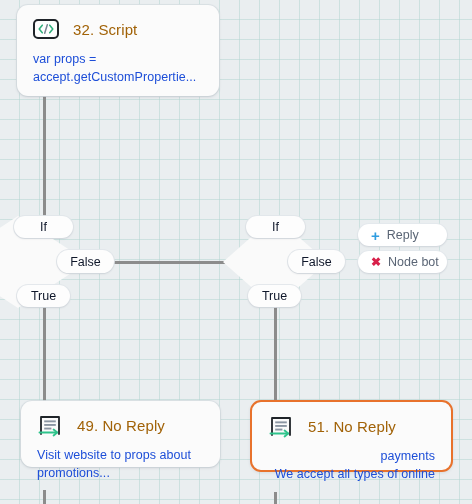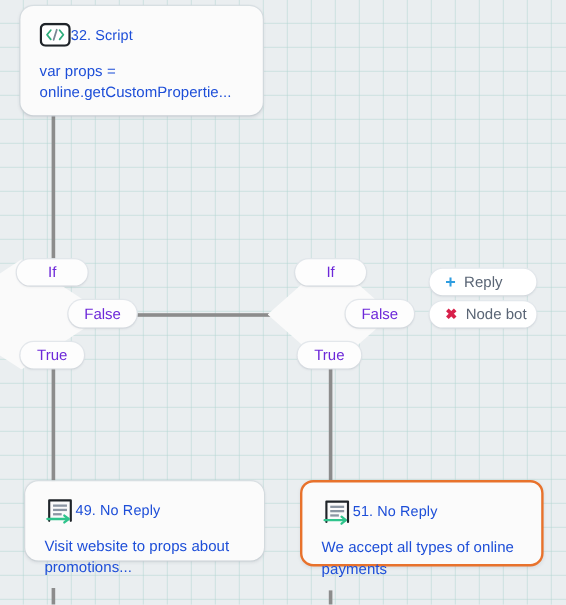--- a/index.html
+++ b/index.html
@@ -51,22 +51,23 @@
     background: #fbfbfb;
     border: 2px solid #e8722c;
     box-shadow: 0 1px 3px rgba(60, 70, 85, 0.10);
   }
   .card-head {
     display: flex;
     align-items: center;
     padding: 14px 16px 0 16px;
   }
   .card-title {
-    font-size: 12px;
-    color: #1d4ed8;
+    font-size: 15px;
+    color: #a16207;
+    margin-left: 14px;
     letter-spacing: 0.1px;
     white-space: nowrap;
   }
   .card-body {
     padding: 11px 16px 16px 16px;
     font-size: 12.5px;
     line-height: 18px;
     color: #1d4ed8;
     letter-spacing: 0.05px;
   }
@@ -90,21 +91,21 @@
   
   .pill {
     position: absolute;
     background: #fdfdfd;
     border-radius: 999px;
     box-shadow: 0 1px 2px rgba(60, 70, 85, 0.13), 0 0 0 1px rgba(226, 231, 235, 0.9);
     display: flex;
     align-items: center;
     justify-content: center;
     font-size: 12.5px;
-    color: #6d28d9;
+    color: #0f172a;
     box-sizing: border-box;
     white-space: nowrap;
   }
 
   
   .action-btn {
     position: absolute;
     background: #ffffff;
     border-radius: 999px;
     box-shadow: 0 1px 2px rgba(60, 70, 85, 0.13), 0 0 0 1px rgba(228, 233, 237, 0.9);
@@ -188,21 +189,21 @@
           <rect x="1" y="1" width="24" height="18" rx="4" ry="4" fill="#ffffff" stroke="#1f2429" stroke-width="2"></rect>
           <path d="M9.3 6.2 L6.2 10 L9.3 13.8" fill="none" stroke="#2fae7c" stroke-width="1.5" stroke-linecap="round" stroke-linejoin="round"></path>
           <path d="M16.7 6.2 L19.8 10 L16.7 13.8" fill="none" stroke="#2fae7c" stroke-width="1.5" stroke-linecap="round" stroke-linejoin="round"></path>
           <path d="M14.3 5.8 L11.7 14.2" fill="none" stroke="#7b8694" stroke-width="1.5" stroke-linecap="round"></path>
         </svg>
       </span>
       <span class="card-title">32. Script</span>
     </div>
     <div class="card-body">
       <div>var props =</div>
-      <div>online.getCustomPropertie...</div>
+      <div>accept.getCustomPropertie...</div>
     </div>
   </div>
 
   <div class="card" style="left:21px; top:401px; width:199px; height:66px;">
     <div class="card-head">
       <span class="icon-box">
         <svg width="26" height="22" viewBox="0 0 26 22">
           <path d="M4 2 H22 M4 2 V19 M22 2 V19" fill="none" stroke="#1f2429" stroke-width="1.8" stroke-linecap="round"></path>
           <rect x="7.2" y="5.4" width="11.6" height="1.9" fill="#8b96a3"></rect>
           <rect x="7.2" y="9.0" width="11.6" height="1.9" fill="#8b96a3"></rect>
@@ -212,33 +213,33 @@
         </svg>
       </span>
       <span class="card-title">49. No Reply</span>
     </div>
     <div class="card-body">
       <div>Visit website to props about</div>
       <div>promotions...</div>
     </div>
   </div>
 
-  <div class="card selected" style="left:250px; top:400px; width:203px; height:72px;">
+  <div class="card selected" style="left:250px; top:400px; width:203px; height:72px;text-align:right;">
     <div class="card-head">
       <span class="icon-box">
         <svg width="26" height="22" viewBox="0 0 26 22">
           <path d="M4 2 H22 M4 2 V19 M22 2 V19" fill="none" stroke="#1f2429" stroke-width="1.8" stroke-linecap="round"></path>
           <rect x="7.2" y="5.4" width="11.6" height="1.9" fill="#8b96a3"></rect>
           <rect x="7.2" y="9.0" width="11.6" height="1.9" fill="#8b96a3"></rect>
           <rect x="7.2" y="12.6" width="7.2" height="1.9" fill="#8b96a3"></rect>
           <path d="M2.5 17.5 H20" fill="none" stroke="#2fc48c" stroke-width="1.9" stroke-linecap="round"></path>
           <path d="M16.6 14.6 L20.2 17.5 L16.6 20.4" fill="none" stroke="#2fc48c" stroke-width="1.9" stroke-linecap="round" stroke-linejoin="round"></path>
         </svg>
       </span>
       <span class="card-title">51. No Reply</span>
     </div>
     <div class="card-body">
+      <div>payments</div>
       <div>We accept all types of online</div>
-      <div>payments</div>
     </div>
   </div>
 
 </div>
 
 </body></html>

